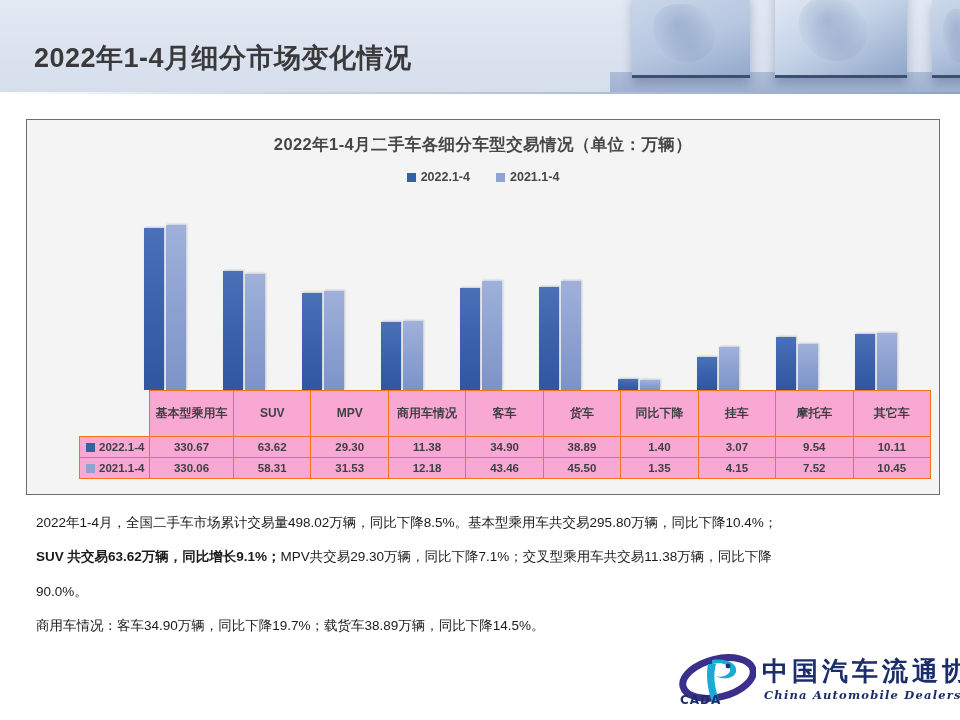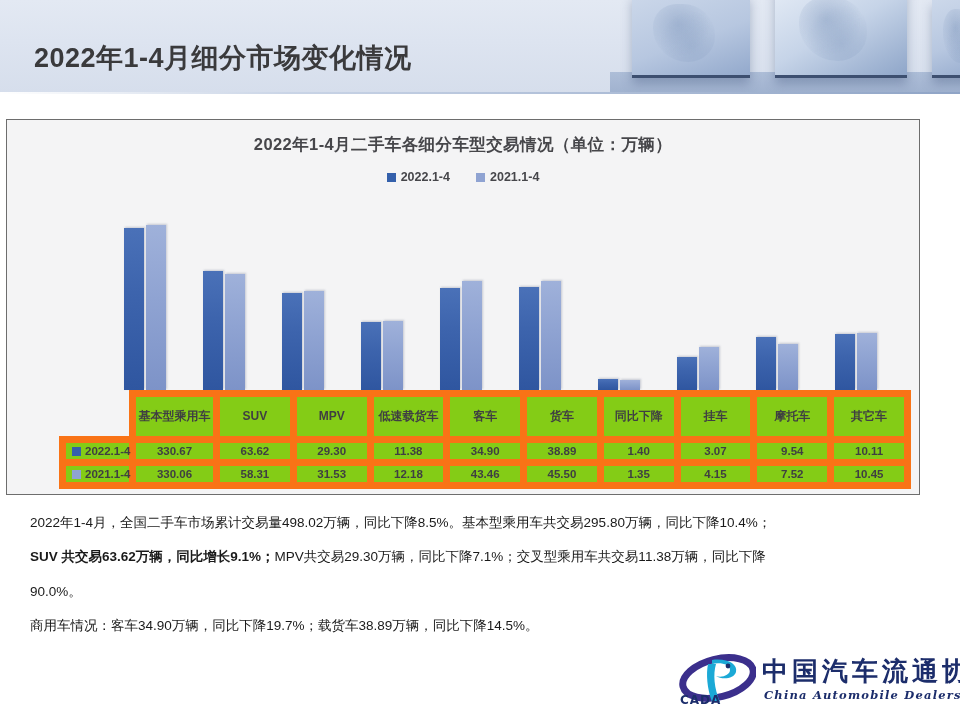--- a/index.html
+++ b/index.html
@@ -46,21 +46,21 @@
             background: linear-gradient(150deg,#e5ecf6 0%, #c6d4e8 48%, #8fa6c9 100%); }
   .cube-3 { left: 322px; width: 60px;  height: 78px; }
   .cube-floor {
     position: absolute; left: 0; bottom: 0; width: 350px; height: 20px;
     background: linear-gradient(180deg, #9fb2d0 0%, #8fa4c6 100%);
     opacity: .75;
   }
 
   
   .chart-panel {
-    position: absolute; left: 6px; top: 119px; width: 914px; height: 376px;
+    position: absolute; left: 26px; top: 119px; width: 914px; height: 376px;
     background: #f4f4f5; border: 1px solid #6d6d6d;
   }
   .chart-title {
     position: absolute; left: 0; top: 14px; width: 100%;
     text-align: center; font-size: 16.5px; font-weight: bold; color: #46464a;
     letter-spacing: .4px;
   }
   .legend {
     position: absolute; left: 0; top: 50px; width: 100%;
     display: flex; justify-content: center; align-items: center; gap: 26px;
@@ -81,37 +81,37 @@
   .bar.s2022 { background: linear-gradient(180deg, #4a71b8 0%, #3d64ad 40%, #2f56a0 100%); }
   .bar.s2021 { background: linear-gradient(180deg, #9fb1da 0%, #8fa3d2 45%, #7d93c8 100%); }
 
   
   .data-table {
     position: absolute; left: 52px; top: 270px; width: 852px;
     border-collapse: collapse; table-layout: fixed;
     font-family: "Liberation Sans", "DejaVu Sans", sans-serif;
   }
   .data-table td, .data-table th {
-    border: 7px solid #f97316; background: #84cc16;
+    border: 1px solid #f97316; background: #f9a8d4;
     font-size: 11.5px; font-weight: bold; color: #3f3f42;
     text-align: center; vertical-align: middle; padding: 2px 1px;
   }
   .data-table .corner { border: none; background: transparent; }
   .data-table thead th { height: 46px; line-height: 1.35; font-size: 12px; }
   .data-table tbody td { height: 21px; }
   .rowlabel {
     text-align: left !important; padding-left: 6px !important;
     white-space: nowrap; font-size: 12px;
   }
   .rowlabel .sw { width: 9px; height: 9px; display: inline-block; margin-right: 4px;
                   vertical-align: -1px; }
 
   
   .body-text {
-    position: absolute; left: 30px; top: 508px; width: 900px;
+    position: absolute; left: 36px; top: 508px; width: 900px;
     font-size: 13.5px; color: #1a1a1a; line-height: 2.25;
   }
   .body-text p { margin: 0 0 4px 0; }
   .body-text b { font-weight: bold; }
 
   
   .logo { position: absolute; left: 678px; top: 652px; width: 272px; height: 62px; }
   .logo-mark { position: absolute; left: 0; top: 2px; width: 78px; height: 54px; }
   .logo-cn {
     position: absolute; left: 84px; top: 2px;
@@ -204,21 +204,21 @@
         </div>
       </div>
 
     <table class="data-table" id="data-table">
         <thead>
           <tr>
             <th class="corner" style="width: 70px;"></th>
             <th style="width: 84px;">基本型乘用车</th>
             <th>SUV</th>
             <th>MPV</th>
-            <th>低速载货车</th>
+            <th>商用车情况</th>
             <th>客车</th>
             <th>货车</th>
             <th>同比下降</th>
             <th>挂车</th>
             <th>摩托车</th>
             <th>其它车</th>
           </tr>
         </thead>
         <tbody>
           <tr>

